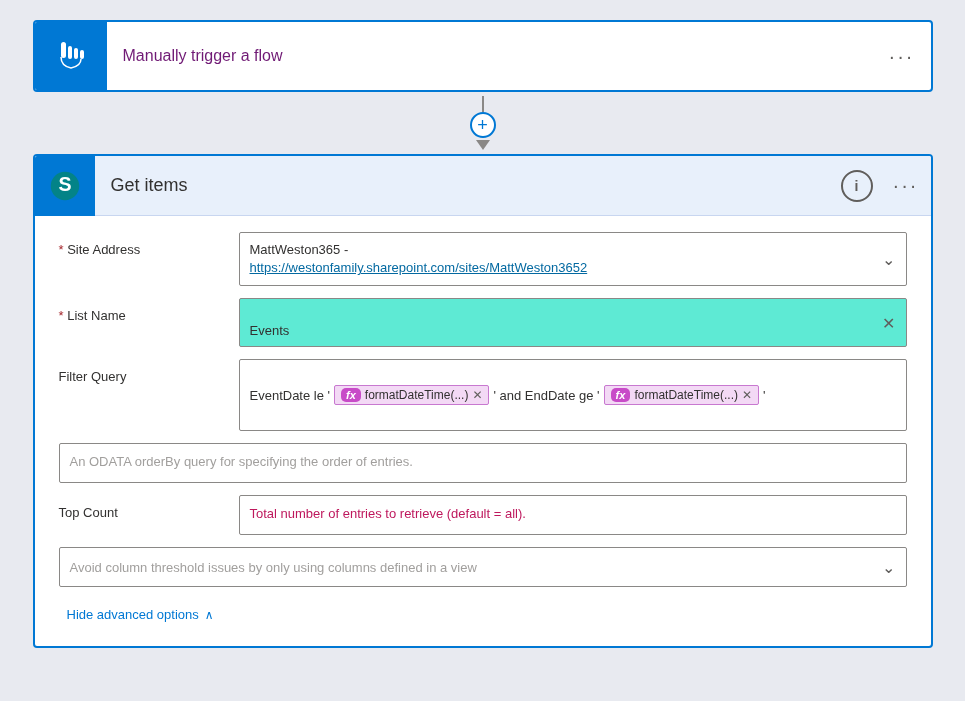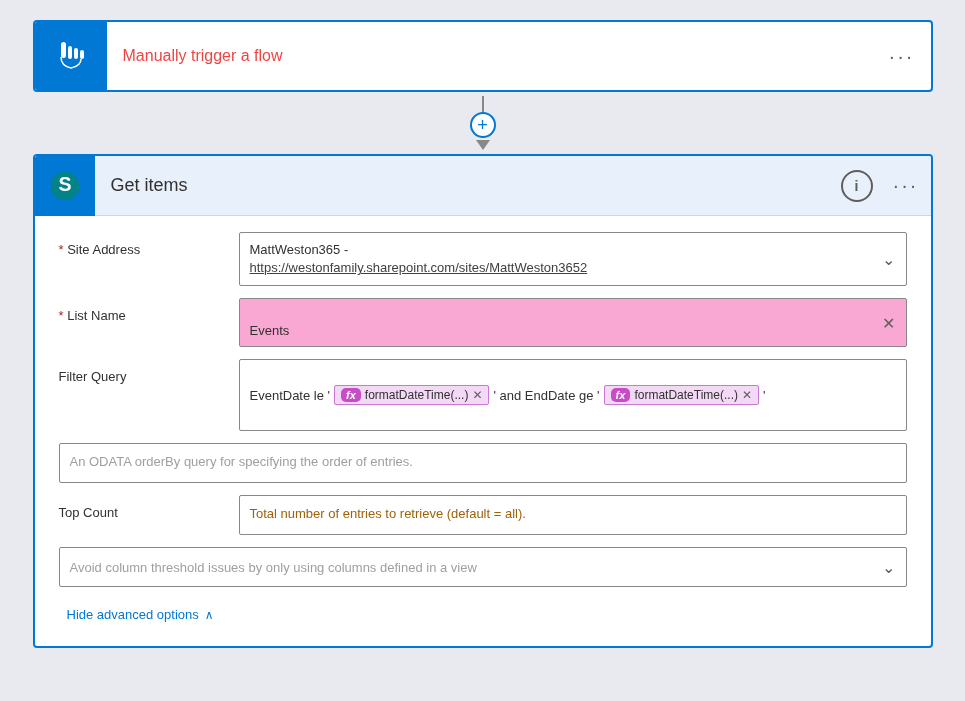--- a/index.html
+++ b/index.html
@@ -45,21 +45,21 @@
     .trigger-icon-box svg {
       width: 36px;
       height: 36px;
       fill: white;
     }
     .trigger-title {
       flex: 1;
       padding: 0 16px;
       font-size: 16px;
       font-weight: 400;
-      color: #ef4444;
+      color: #701a75;
     }
     .trigger-more {
       padding: 0 16px;
       color: #605e5c;
       font-size: 20px;
       cursor: pointer;
       letter-spacing: 2px;
     }
 
     
@@ -211,21 +211,21 @@
       width: 100%;
       font-size: 13px;
       color: #a19f9d;
       min-height: 40px;
     }
 
     
     .field-with-clear {
       border: 1px solid #8a8886;
       border-radius: 2px;
-      background: #f9a8d4;
+      background: #5eead4;
       padding: 24px 36px 8px 10px;
       width: 100%;
       position: relative;
       min-height: 40px;
       display: flex;
       align-items: center;
     }
     .field-with-clear-text {
       flex: 1;
       font-size: 13px;
@@ -364,21 +364,21 @@
     <div class="form-body">
 
       <div class="form-row">
         <div class="form-label">
           <span style="color:#a4262c;">* </span><span>Site Address</span>
         </div>
         <div class="form-control">
           <div class="field-dropdown">
             <div class="field-dropdown-text">
               <div>MattWeston365 -</div>
-              <div style="color:#404040; text-decoration:underline;">https://westonfamily.sharepoint.com/sites/MattWeston3652</div>
+              <div style="color:#0369a1; text-decoration:underline;">https://westonfamily.sharepoint.com/sites/MattWeston3652</div>
             </div>
             <span class="dropdown-arrow">⌄</span>
           </div>
         </div>
       </div>
 
       <div class="form-row">
         <div class="form-label">
           <span style="color:#a4262c;">* </span><span>List Name</span>
         </div>
@@ -413,21 +413,21 @@
 
       <div class="form-row">
         <div class="form-control">
           <div class="field-text" style="color:#a19f9d; padding:10px;">An ODATA orderBy query for specifying the order of entries.</div>
         </div>
       </div>
 
       <div class="form-row">
         <div class="form-label">Top Count</div>
         <div class="form-control">
-          <div class="field-text" style="color:#a16207; padding:10px;">Total number of entries to retrieve (default = all).</div>
+          <div class="field-text" style="color:#be185d; padding:10px;">Total number of entries to retrieve (default = all).</div>
         </div>
       </div>
 
       <div class="form-row">
         <div class="form-control">
           <div class="field-dropdown-limit">
             <span class="field-dropdown-limit-text">Avoid column threshold issues by only using columns defined in a view</span>
             <span class="dropdown-arrow">⌄</span>
           </div>
         </div>

